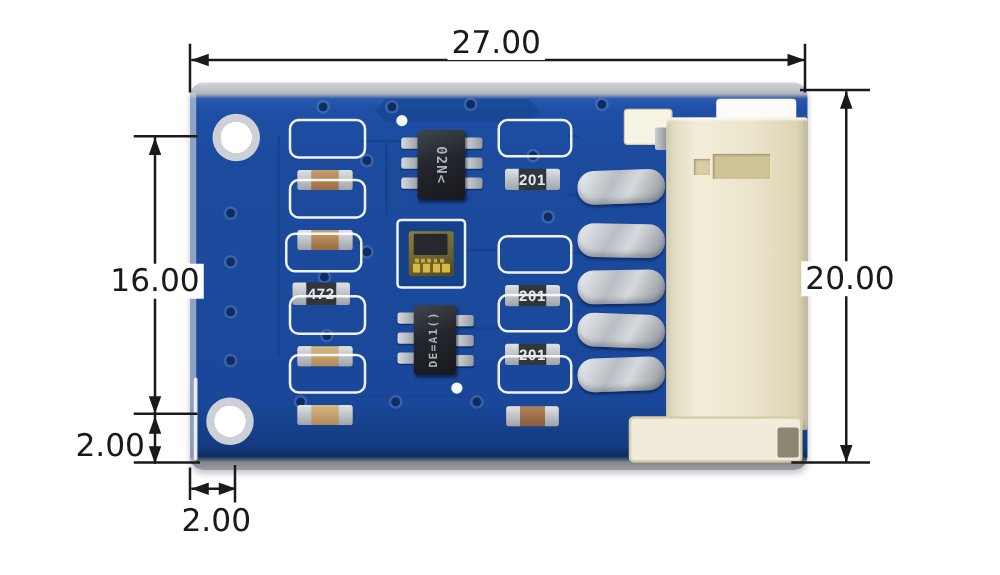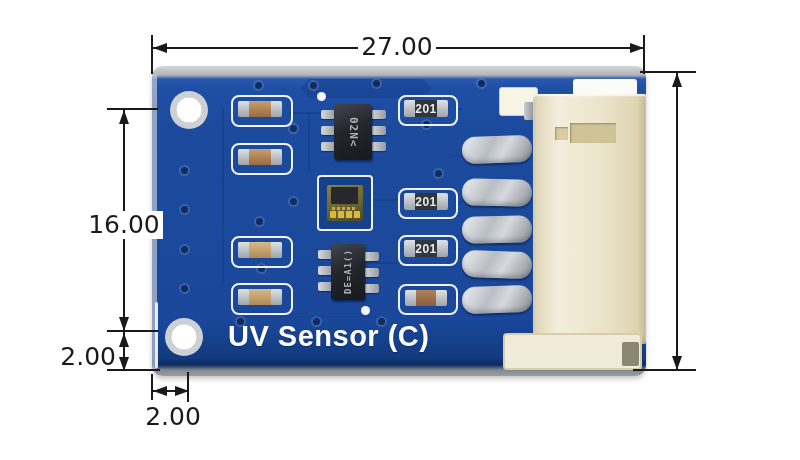--- a/index.html
+++ b/index.html
@@ -25,21 +25,21 @@
          box-shadow:0 3px 5px rgba(0,0,0,.22);z-index:1;}
   .edgeL{position:absolute;left:0;top:8px;width:5px;height:296px;background:rgba(205,210,216,.65);border-radius:3px;}
   .silkstripe{position:absolute;left:3px;top:236px;width:3px;height:66px;background:rgba(245,248,253,.9);border-radius:2px;}
   .hole{position:absolute;border-radius:50%;background:radial-gradient(circle,#ffffff 0 46%,#cdd1d5 47% 72%,#b9bdc2 73% 88%,#8fa0c0 89% 100%);}
   .via{position:absolute;width:7px;height:7px;border-radius:50%;background:#0f2c5e;box-shadow:0 0 0 2px rgba(130,160,210,.30);}
   .wdot{position:absolute;border-radius:50%;background:#f4f7fb;}
   .trace{position:absolute;background:var(--c-trace);opacity:.85;border-radius:2px;}
   .hexzone{position:absolute;background:var(--c-trace);opacity:.55;
            clip-path:polygon(7% 0,93% 0,100% 50%,93% 100%,7% 100%,0 50%);}
   .pad{position:absolute;border:2px solid rgba(255,255,255,.93);border-radius:8px;}
-  .smd{position:absolute;border-radius:2px;display:flex;align-items:center;justify-content:center;}
+  .smd{position:absolute;border-radius:2px;display:flex;align-items:center;justify-content:center;margin-top:35px;}
   .smd .cap{position:absolute;top:0;bottom:0;width:11px;background:linear-gradient(180deg,#dfe2e6,#9ea4ab);}
   .smd .cap.le{left:0;border-radius:2px 0 0 2px;} .smd .cap.ri{right:0;border-radius:0 2px 2px 0;}
   .rlabel{font:bold 12px/1 "Liberation Sans",sans-serif;color:#e8eaec;letter-spacing:.5px;z-index:1;}
   .icbody{position:absolute;background:linear-gradient(160deg,#41454d 0%,var(--c-ic) 45%,#17191e 100%);
           border-radius:3px;box-shadow:1px 2px 2px rgba(0,10,40,.5);}
   .icmark{position:absolute;left:0;right:0;top:4px;bottom:4px;display:flex;align-items:center;justify-content:center;
           writing-mode:vertical-rl;font:bold 11px/1 "DejaVu Sans Mono",monospace;color:#aeb3ba;letter-spacing:1px;}
   .pin{position:absolute;width:15px;height:9px;background:linear-gradient(90deg,#d7dadd,#959ba3);border-radius:2px;box-shadow:0 1px 1px rgba(0,10,40,.45);}
   .solder{position:absolute;width:70px;height:27px;border-radius:13px;
           background:linear-gradient(120deg,#e6e9ec 5%,#b9bec4 40%,#d6d9dd 60%,#878d94 100%);
@@ -109,20 +109,27 @@
           <span class="cap le"></span>
           <span class="cap ri"></span>
         </div>
     </div>
     <div class="pad" style="left:79px;top:77px;width:58px;height:28px;">
       <div class="smd" style="left:5px;top:4px;width:44px;height:16px;background:linear-gradient(180deg,#c99e6e,#9a6c42);">
           <span class="cap le"></span>
           <span class="cap ri"></span>
         </div>
     </div>
+    <div class="pad" style="left:76px;top:120px;width:58px;height:28px;">
+      <div class="smd" style="left:4px;top:3px;width:46px;height:18px;background:#31353c;">
+        <span class="cap le"></span>
+          <span class="cap ri"></span>
+        <span class="rlabel">472</span>
+      </div>
+    </div>
     <div class="pad" style="left:79px;top:170px;width:58px;height:28px;">
       <div class="smd" style="left:5px;top:4px;width:44px;height:16px;background:linear-gradient(180deg,#d6ba88,#b08a58);">
           <span class="cap le"></span>
           <span class="cap ri"></span>
         </div>
     </div>
     <div class="pad" style="left:79px;top:217px;width:58px;height:28px;">
       <div class="smd" style="left:5px;top:4px;width:44px;height:16px;background:linear-gradient(180deg,#d6ba88,#b08a58);">
           <span class="cap le"></span>
           <span class="cap ri"></span>
@@ -199,35 +206,35 @@
       <div class="conn-mark"></div>
       <div class="conn-tab"></div>
       <div class="conn-pin" style="left:372px;top:36px;"></div>
       <div class="conn-main"></div>
       <div class="conn-slot2"></div>
       <div class="conn-slot"></div>
       <div class="conn-latch"></div>
       <div class="conn-notch"></div>
     </div>
 
-    <div class="title" style="left:76px;top:256px;">UV Sensor (C)</div>
   </div>
 
   <div class="dline" style="left:151px;top:35px;width:2px;height:39px;"></div>
   <div class="dline" style="left:643px;top:35px;width:2px;height:39px;"></div>
   <div class="dline" style="left:153px;top:47px;width:491px;height:2px;"></div>
   <div class="arr arr-l" style="left:153px;top:43px;"></div>
   <div class="arr arr-r" style="left:630px;top:43px;"></div>
-  <div class="dlabel" style="left:358px;top:33px;width:78px;">27.00</div>
+  <div class="dlabel" style="left:358px;top:20px;width:78px;">27.00</div>
 
   <div class="dline" style="left:640px;top:71px;width:56px;height:2px;"></div>
   <div class="dline" style="left:633px;top:369px;width:63px;height:2px;"></div>
   <div class="dline" style="left:676px;top:73px;width:2px;height:297px;"></div>
   <div class="arr arr-u" style="left:672px;top:73px;"></div>
   <div class="arr arr-d" style="left:672px;top:356px;"></div>
+  <div class="dlabel" style="left:641px;top:209px;width:78px;">20.00</div>
 
   <div class="dline" style="left:107px;top:108px;width:51px;height:2px;"></div>
   <div class="dline" style="left:107px;top:330px;width:51px;height:2px;"></div>
   <div class="dline" style="left:123px;top:109px;width:2px;height:222px;"></div>
   <div class="arr arr-u" style="left:119px;top:110px;"></div>
   <div class="arr arr-d" style="left:119px;top:317px;"></div>
   <div class="dlabel" style="left:85px;top:211px;width:78px;">16.00</div>
 
   <div class="dline" style="left:123px;top:332px;width:2px;height:39px;"></div>
   <div class="arr arr-u" style="left:119px;top:333px;"></div>

